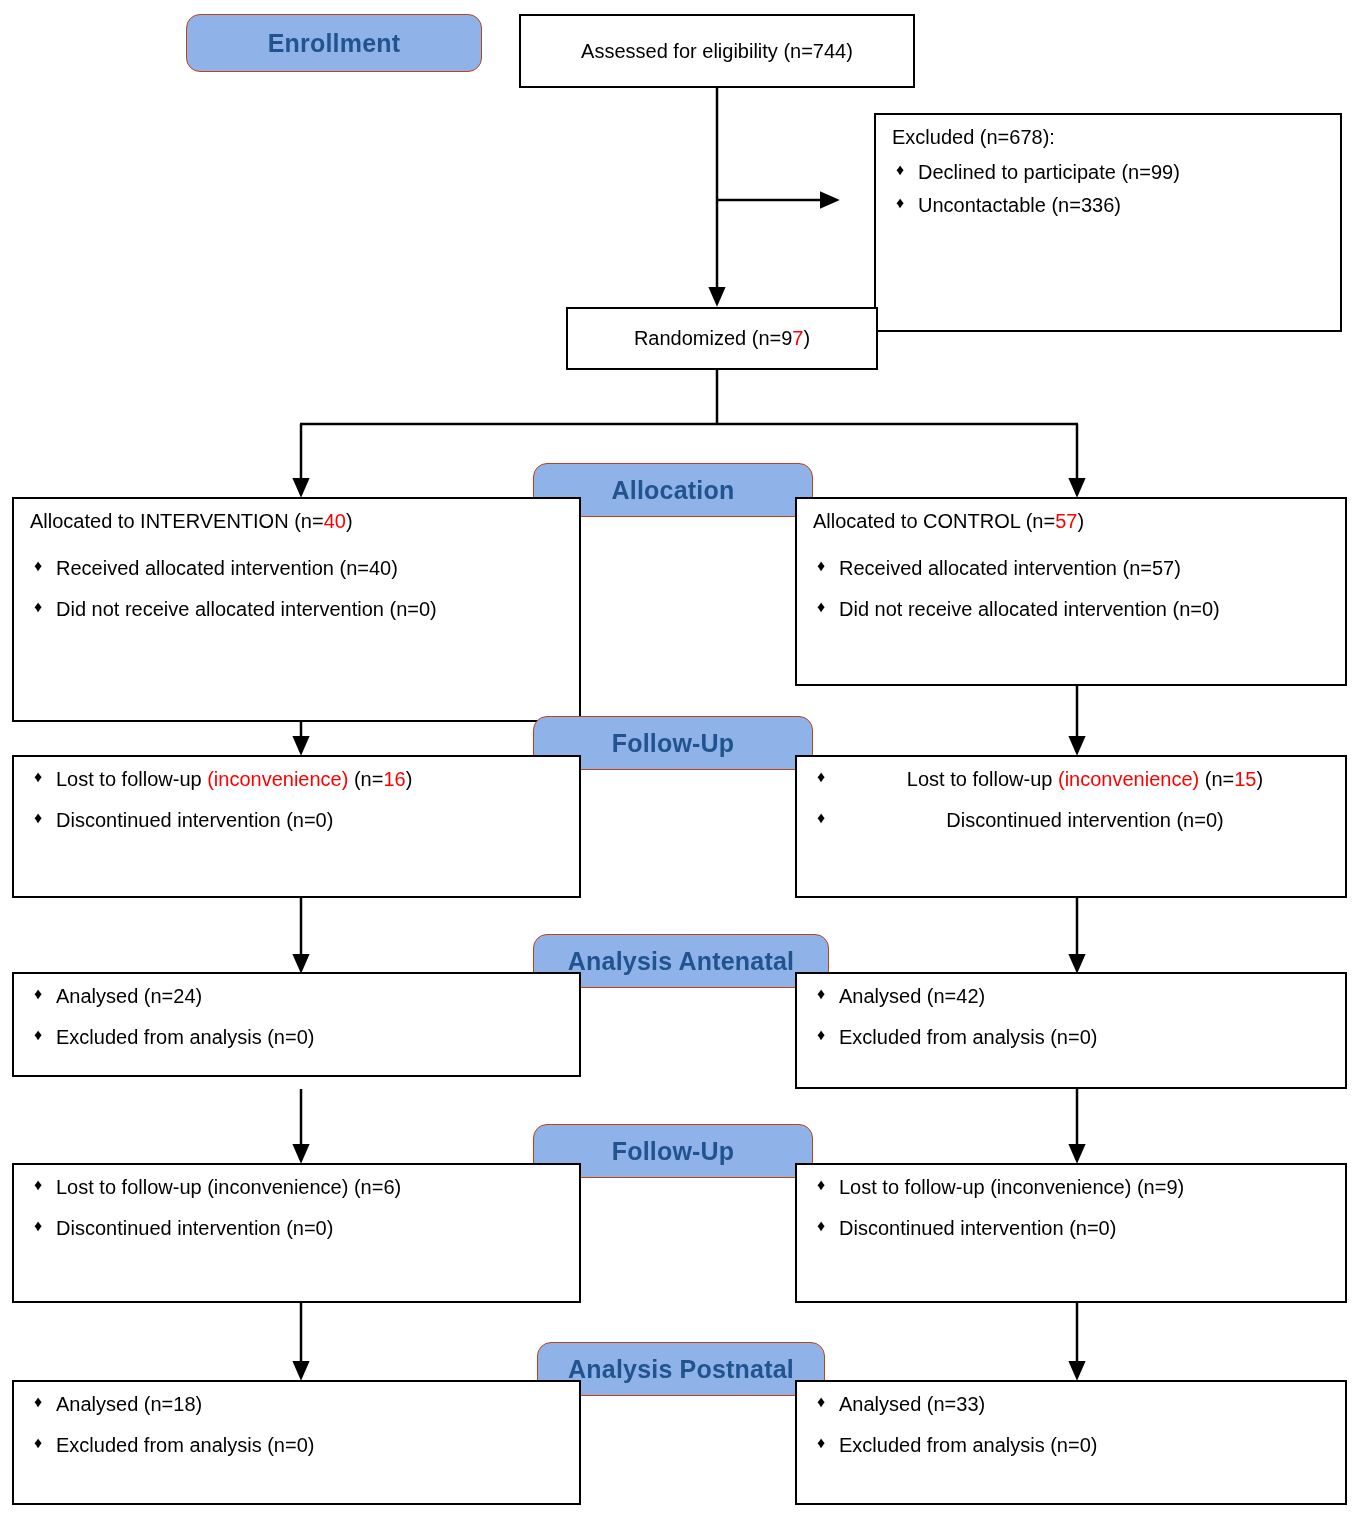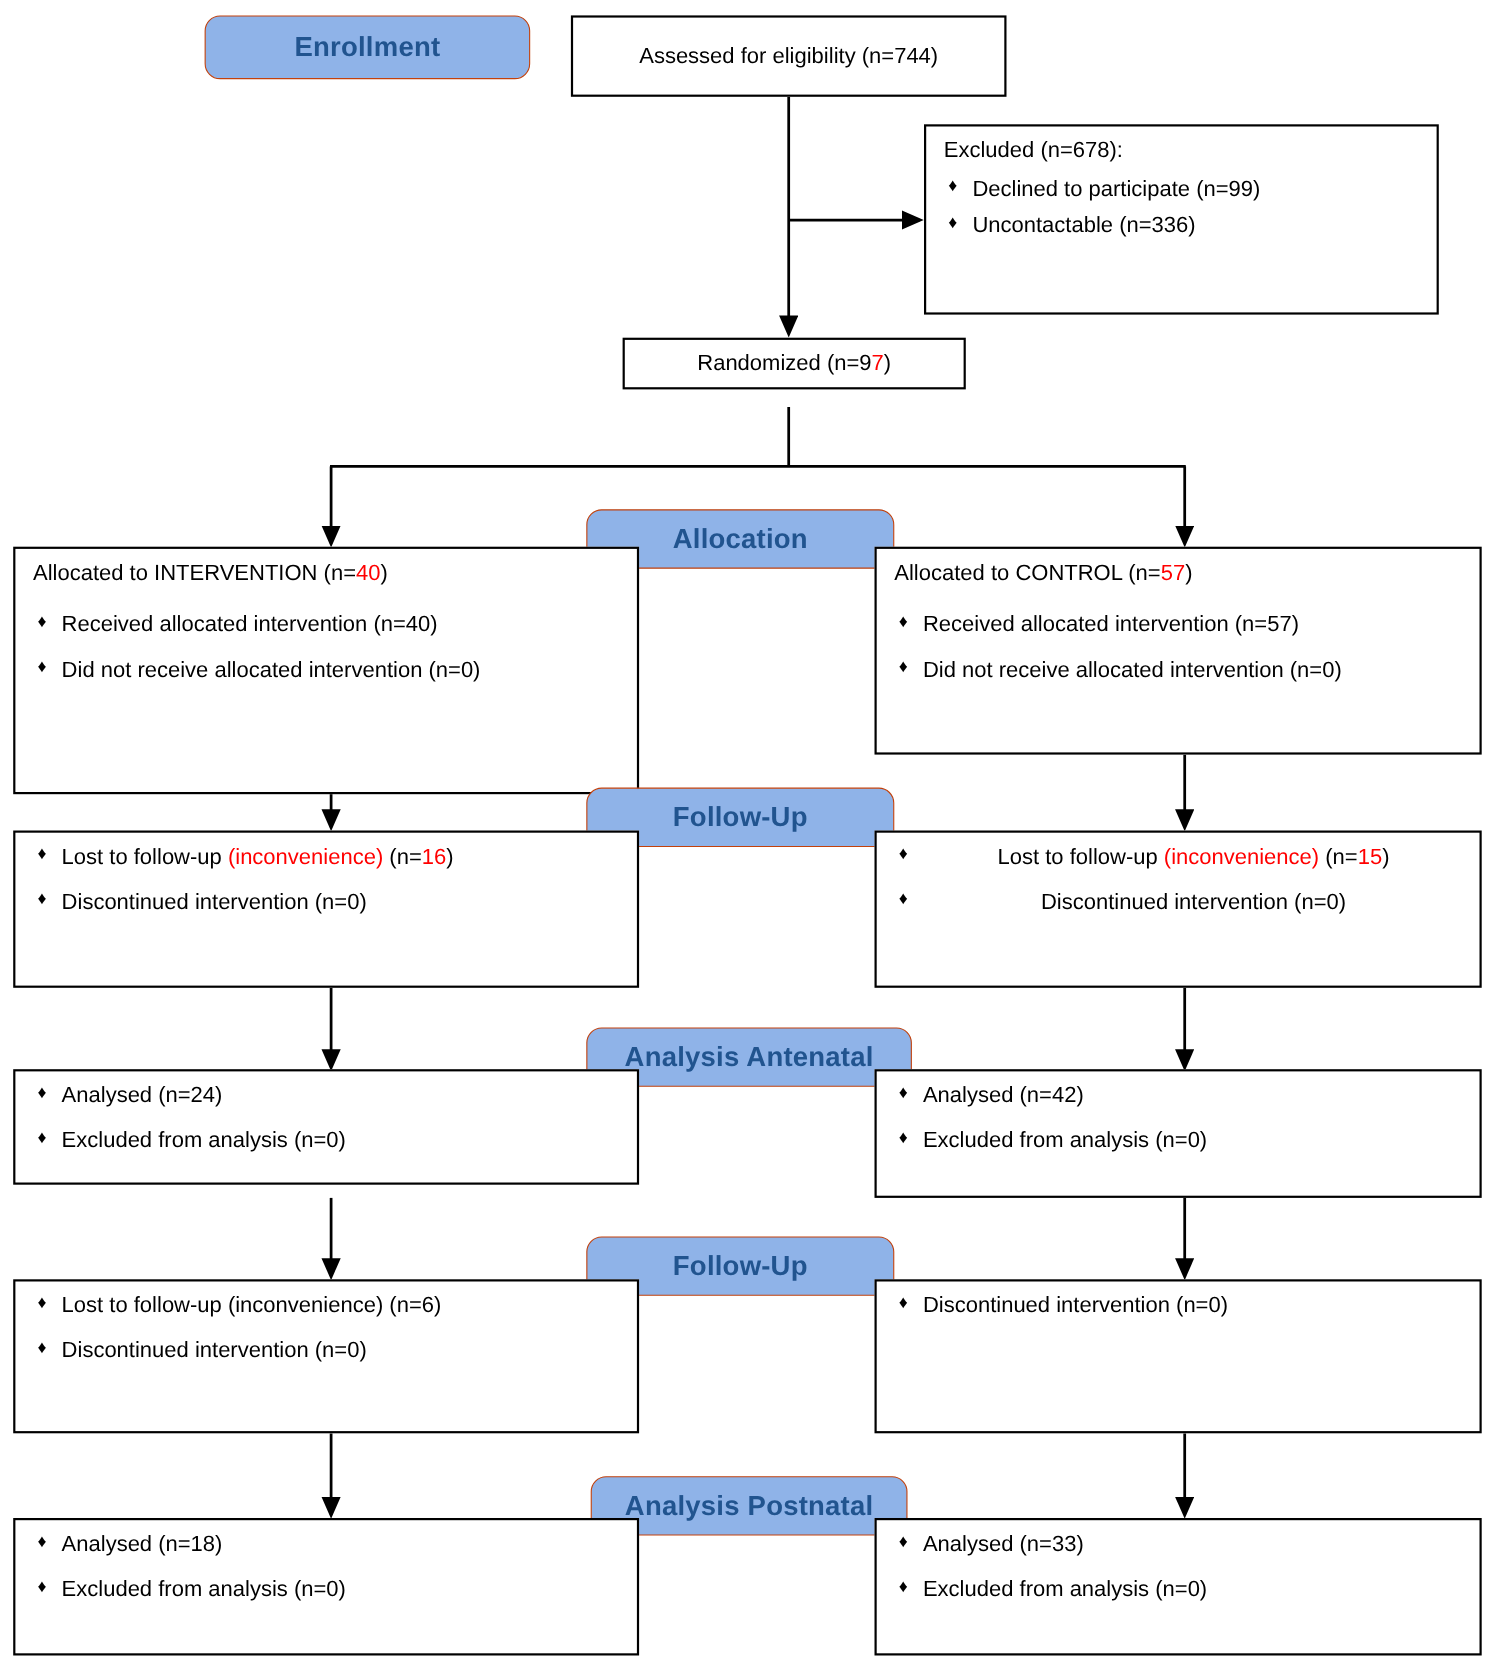--- a/index.html
+++ b/index.html
@@ -129,29 +129,29 @@
   </svg>
 
   <div class="stage-pill" style="left:186px; top:14px; width:296px; height:58px;">
     <span>Enrollment</span>
   </div>
 
   <div class="box single-line" style="left:519px; top:14px; width:396px; height:74px;">
     <span>Assessed for eligibility (n=744)</span>
   </div>
 
-  <div class="box pad excl" style="left:840px; top:113px; width:468px; height:173px;">
+  <div class="box pad excl" style="left:874px; top:113px; width:468px; height:219px;">
     <div class="excl-title">Excluded (n=678):</div>
     <ul class="bullets">
       <li>Declined to participate (n=99)</li>
       <li>Uncontactable (n=336)</li>
     </ul>
   </div>
 
-  <div class="box single-line" style="left:566px; top:307px; width:312px; height:47px;">
+  <div class="box single-line" style="left:566px; top:307px; width:312px; height:63px;">
     <span>
       <span>Randomized (n=9</span><span class="red">7</span><span>)</span>
     </span>
   </div>
 
   <div class="stage-pill" style="left:533px; top:463px; width:280px; height:54px;">
     <span>Allocation</span>
   </div>
 
   <div class="box pad" style="left:12px; top:497px; width:569px; height:225px;">
@@ -220,20 +220,21 @@
 
   <div class="box pad" style="left:12px; top:1163px; width:569px; height:140px;">
     <ul class="bullets">
       <li>Lost to follow-up (inconvenience) (n=6)</li>
       <li>Discontinued intervention (n=0)</li>
     </ul>
   </div>
 
   <div class="box pad" style="left:795px; top:1163px; width:552px; height:140px;">
     <ul class="bullets">
+      <li>Lost to follow-up (inconvenience) (n=9)</li>
       <li>Discontinued intervention (n=0)</li>
     </ul>
   </div>
 
   <div class="stage-pill" style="left:537px; top:1342px; width:288px; height:54px;">
     <span>Analysis Postnatal</span>
   </div>
 
   <div class="box pad" style="left:12px; top:1380px; width:569px; height:125px;">
     <ul class="bullets">

